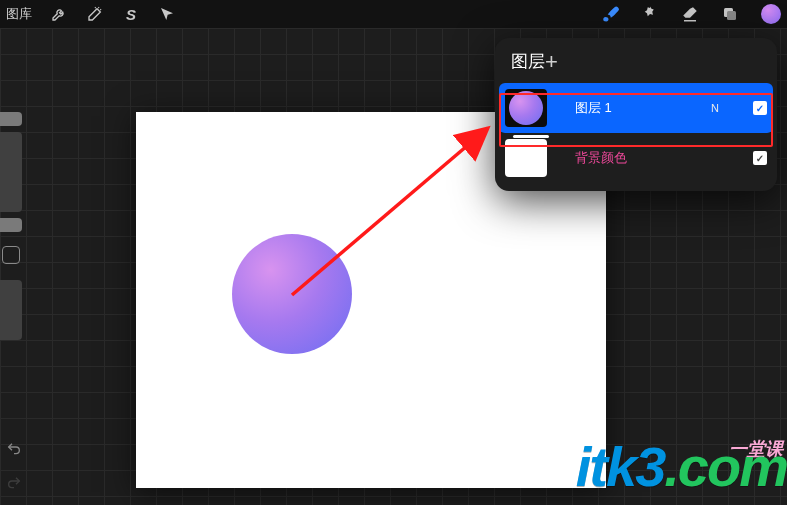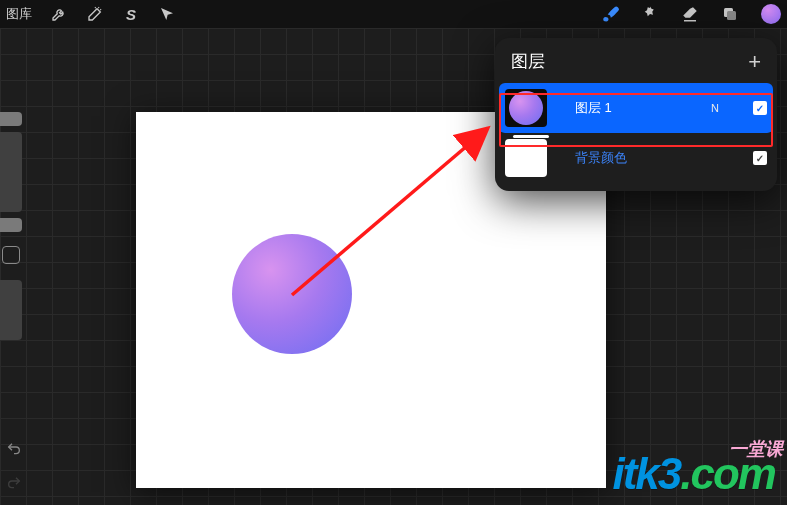--- a/index.html
+++ b/index.html
@@ -117,21 +117,21 @@
     right: 10px;
     width: 282px;
     background: #1e1e1e;
     border-radius: 14px;
     box-shadow: 0 10px 40px rgba(0,0,0,0.7);
     padding-bottom: 8px;
   }
   .layers-header {
     display: flex;
     align-items: center;
-    justify-content: space-between;
+    justify-content: flex-start;
     padding: 12px 16px 10px 16px;
   }
   .layers-title {
     font-size: 17px;
     font-weight: 500;
     color: #fff;
   }
   .layers-add {
     font-size: 22px;
     color: #d0d0d0;
@@ -178,21 +178,21 @@
     background: radial-gradient(circle at 32% 30%, #d893ef 0%, #a679ef 45%, #6b6df2 100%);
   }
   .layer-thumb.white {
     background: #fff;
   }
   .layer-name {
     flex: 1;
     font-size: 13px;
     color: #fff;
   }
-  .layer-row.bg .layer-name { color: #3b82f6; }
+  .layer-row.bg .layer-name { color: #ec4899; }
   .layer-blend {
     font-size: 11px;
     color: #e8e8e8;
     margin-right: 6px;
   }
   .layer-vis {
     width: 14px; height: 14px;
     background: #fff;
     border-radius: 2px;
     display: flex;
@@ -207,26 +207,26 @@
     left: 14px;
     bottom: -5px;
     width: 36px;
     height: 3px;
     background: #fff;
     border-radius: 2px;
   }
   
   .watermark {
     position: absolute;
-    right: 12px;
+    right: 0;
     bottom: 6px;
     font-family: Arial, sans-serif;
     font-weight: 900;
     font-style: italic;
-    font-size: 44px;
+    font-size: 56px;
     letter-spacing: -2px;
     color: #0092e0;
     display: flex;
     align-items: flex-start;
     text-shadow: 0 1px 0 rgba(0,0,0,0.3);
   }
   .watermark .dot { color: #22c55e; }
   .watermark-sub {
     position: absolute;
     right: 4px;

